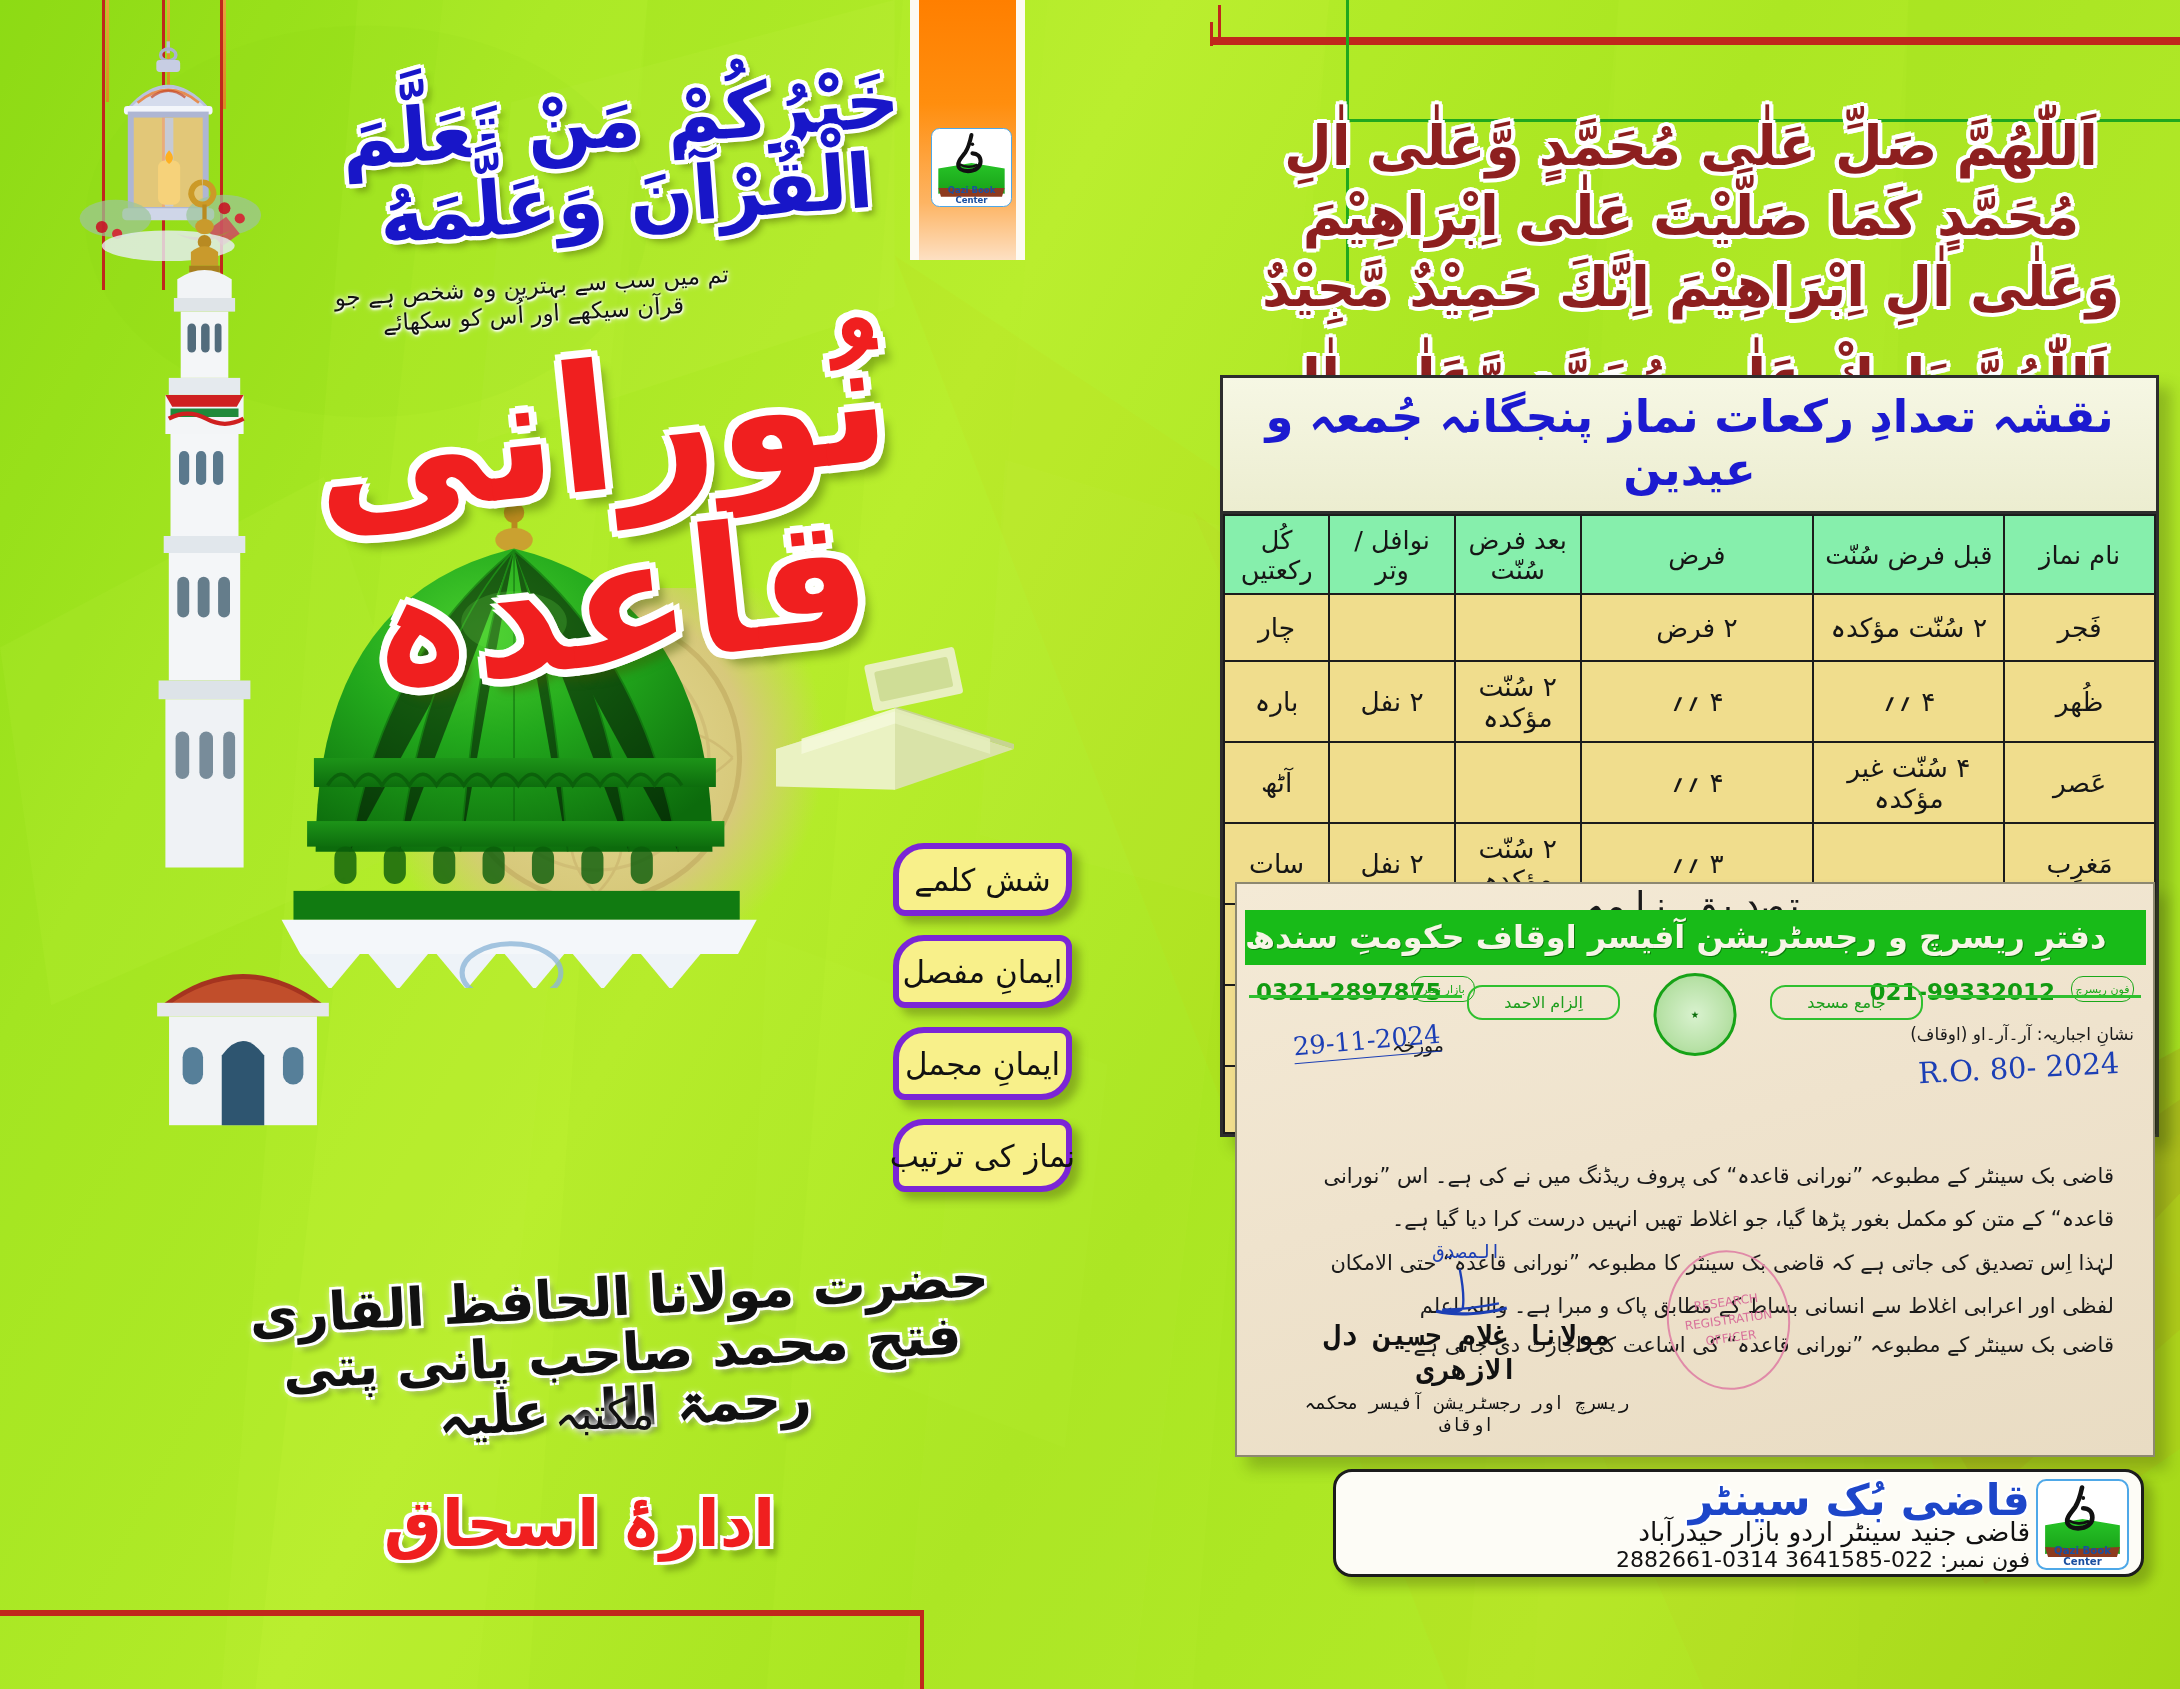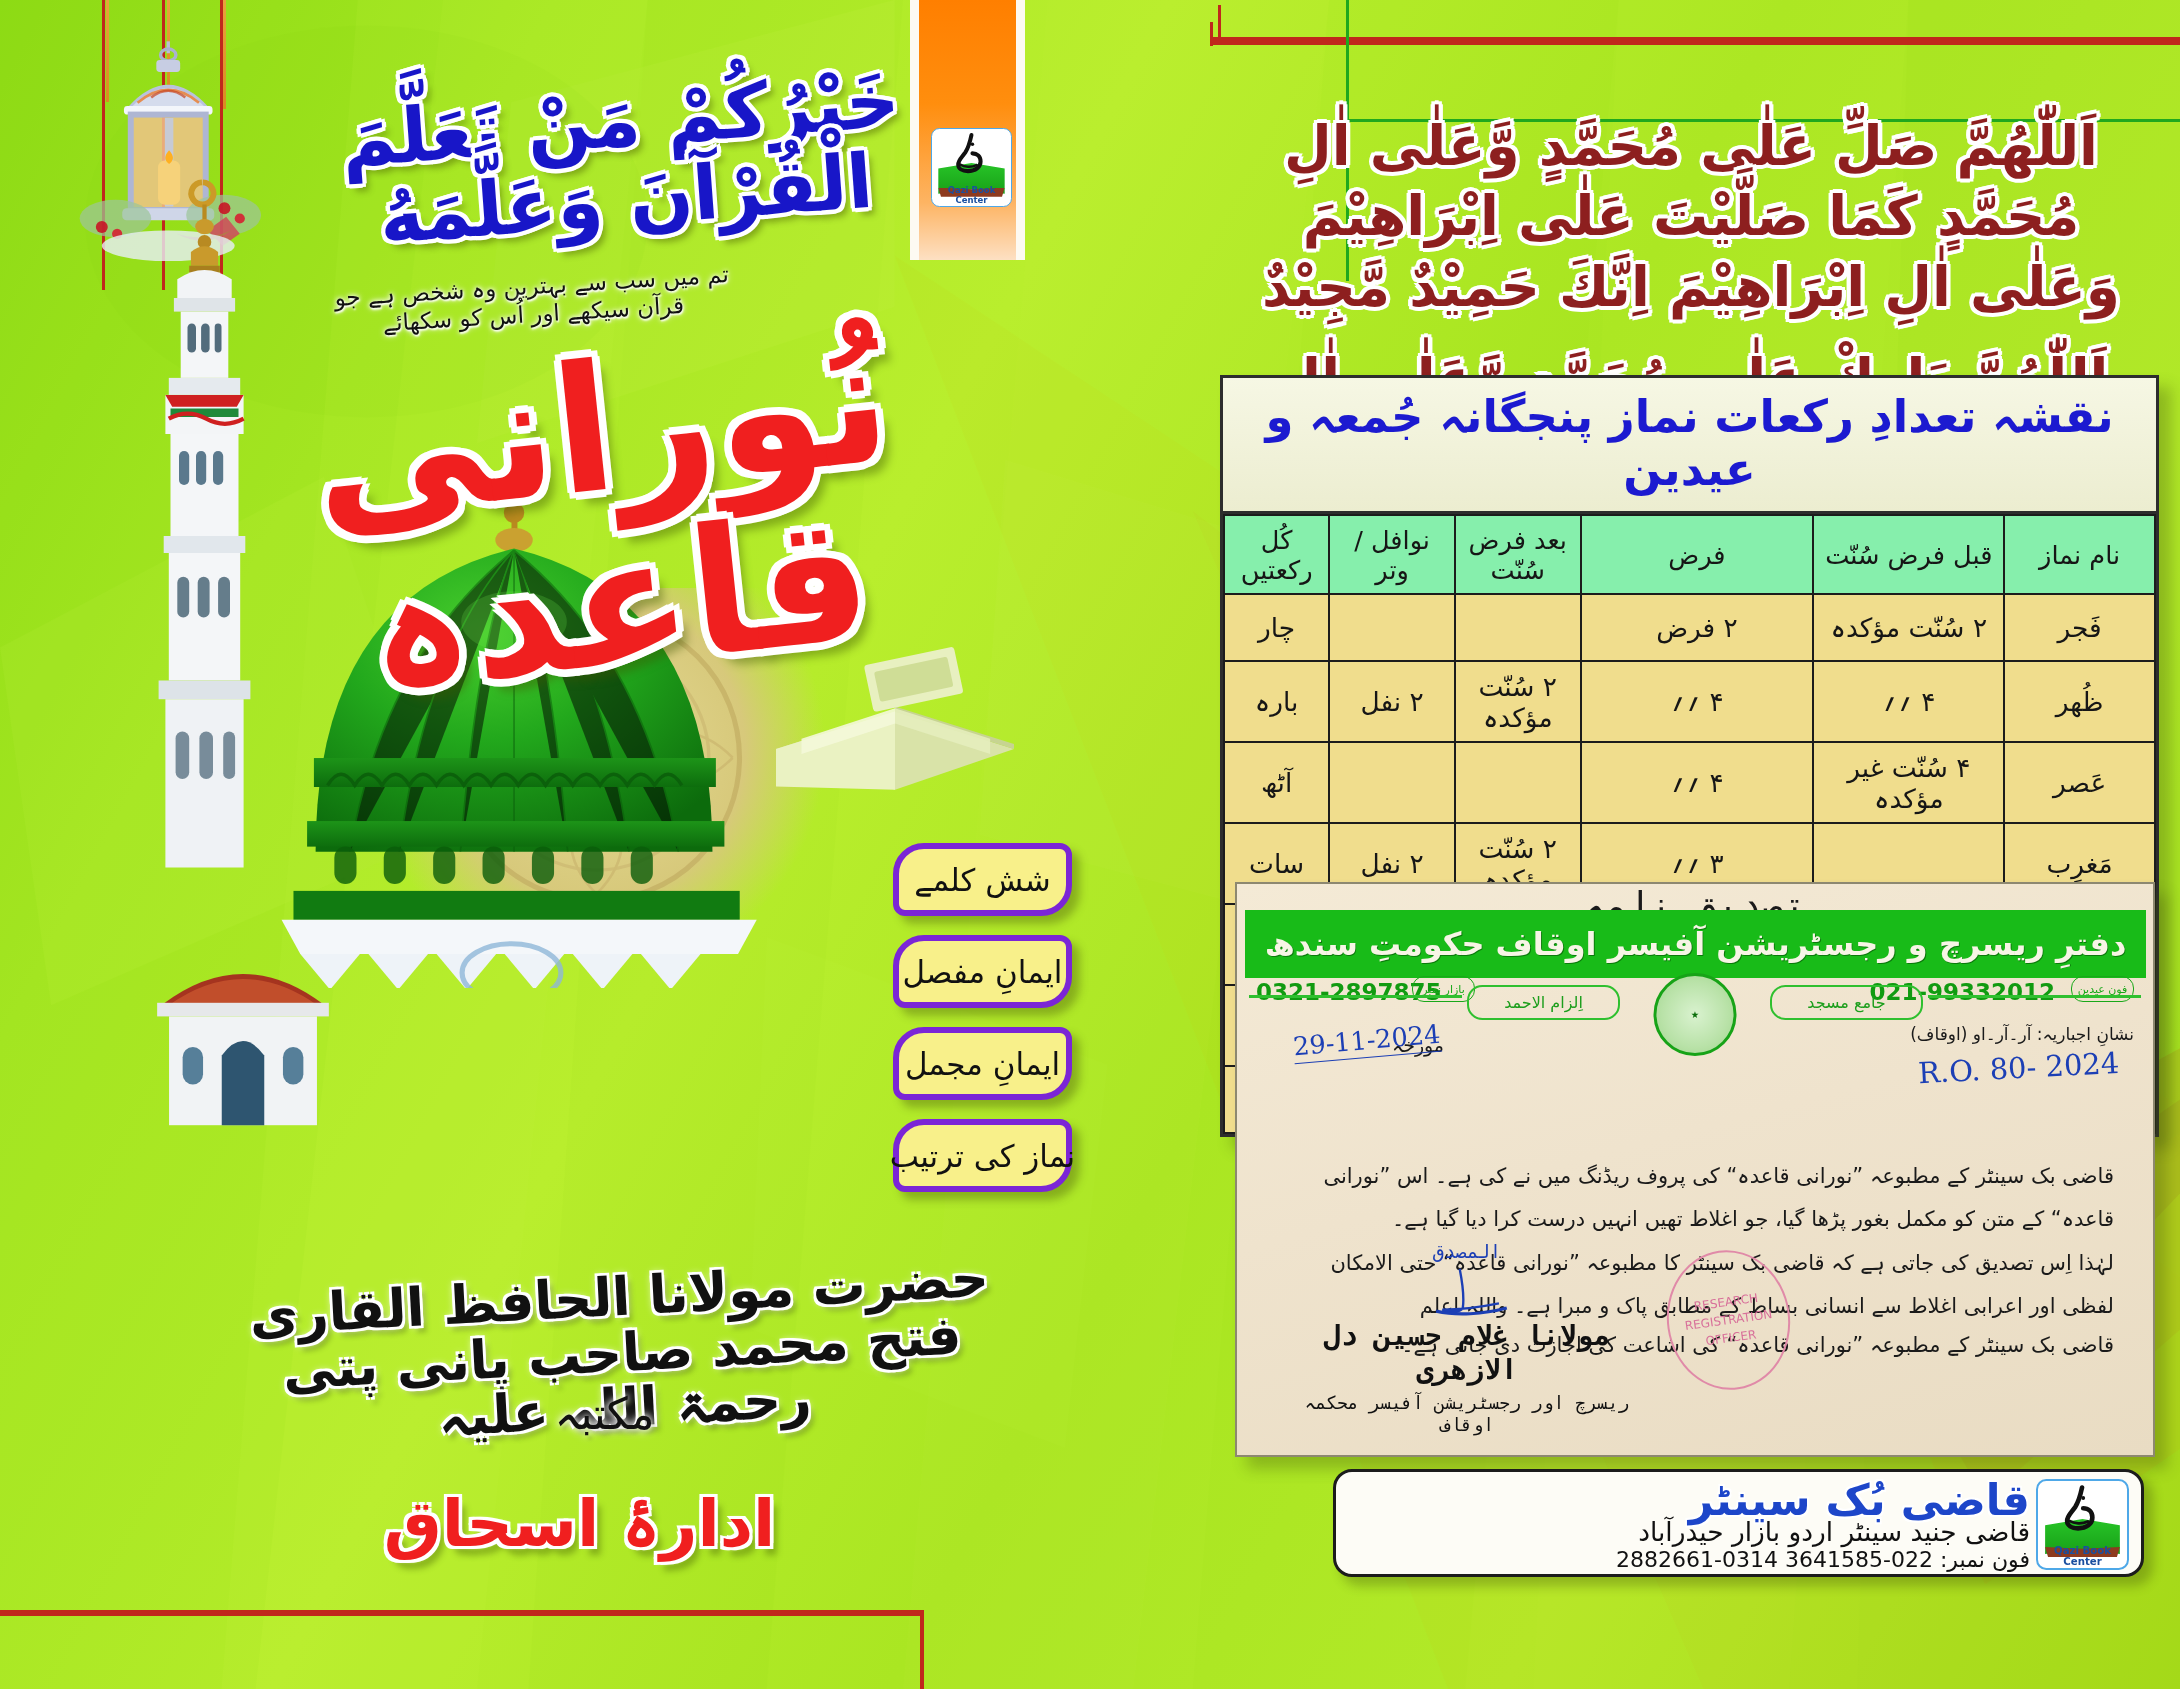--- a/index.html
+++ b/index.html
@@ -97,22 +97,22 @@
   table.rk col.c1{width:20.5%;}
   table.rk col.c2{width:25.0%;}
   table.rk col.c3{width:13.5%;}
   table.rk col.c4{width:13.5%;}
   table.rk col.c5{width:11.3%;}
 
   
   .cert{position:absolute;left:1235px;top:882px;width:916px;height:571px;
     background:linear-gradient(165deg,#f4ead6 0%,#efe3cd 45%,#e9dcc3 100%);
     border:2.6px solid #8d8870;box-shadow:12px 12px 13.6px rgba(60,75,10,.30);overflow:hidden;}
-  .cert-band{position:absolute;left:8px;top:25.6px;right:6.8px;height:68px;
-    background:#18bb18;display:flex;align-items:center;justify-content:center;}
+  .cert-band{position:absolute;left:8px;top:25.6px;right:6.8px;height:55px;
+    background:#18bb18;display:flex;align-items:center;}
   .cert-band span{color:#f7f5e6;font-size:32px;direction:rtl;font-weight:bold;
     text-shadow:0.9px 0.9px 0 #0c7a0c;}
   .cert-phl{position:absolute;left:19px;top:95px;font-size:23px;color:#119b11;font-weight:bold;}
   .cert-phr{position:absolute;right:98px;top:95px;font-size:23px;color:#119b11;font-weight:bold;}
   .cert-pill{position:absolute;top:92px;width:61px;height:24px;border:1.7px solid #19a819;
     border-radius:12px;color:#19a819;font-size:11px;display:flex;align-items:center;justify-content:center;direction:rtl;}
   .cert-rule{position:absolute;height:2.6px;background:#2fc02f;top:111px;}
   .cert-seal{position:absolute;left:50%;top:89px;transform:translateX(-50%);
     width:77px;height:77px;border-radius:50%;border:3.4px solid #17a317;
     background:radial-gradient(circle,#d9f2cf 0%,#b9e2a8 60%,#9fd48c 100%);
@@ -483,21 +483,21 @@
   <div class="cert">
     <div class="cert-band">
       <span>دفترِ ریسرچ و رجسٹریشن آفیسر اوقاف حکومتِ سندھ</span>
     </div>
     <div class="cert-phl">0321-2897875</div>
     <div class="cert-pill" style="left:175px;">
         <span>بازار نمبر</span>
       </div>
     <div class="cert-phr">021-99332012</div>
     <div class="cert-pill" style="right:19px;">
-        <span>فون عیدین</span>
+        <span>فون ریسرچ</span>
       </div>
     <div class="cert-rule" style="left:12px;width:213px;"></div>
     <div class="cert-rule" style="right:12px;width:213px;"></div>
     <div class="cert-flank" style="left:230px;">
       <span>اِلزام الاحمد</span>
       </div>
     <div class="cert-flank" style="right:230px;">
       <span>جامع مسجد</span>
       </div>
     <div class="cert-seal">★</div>

